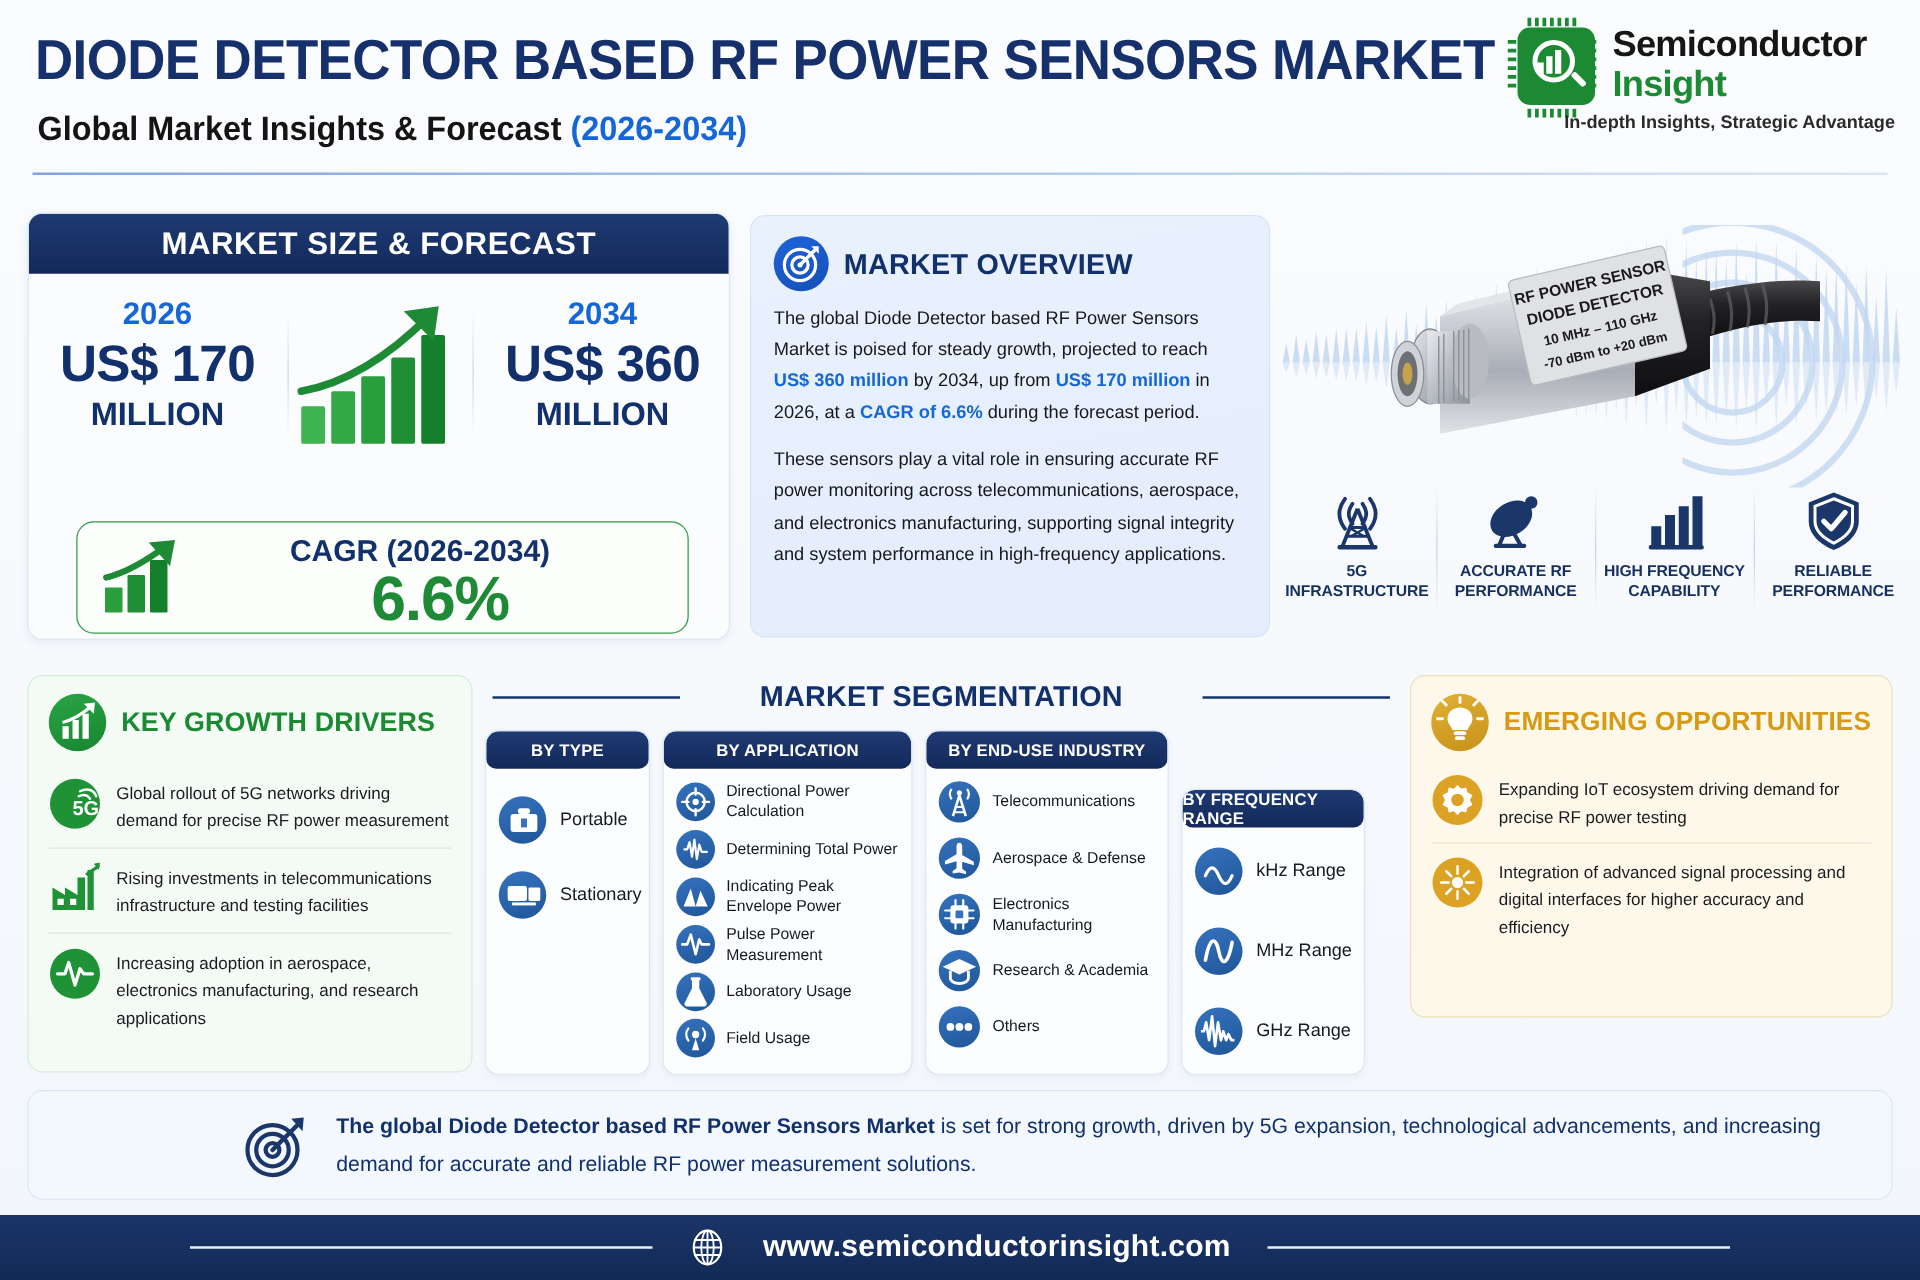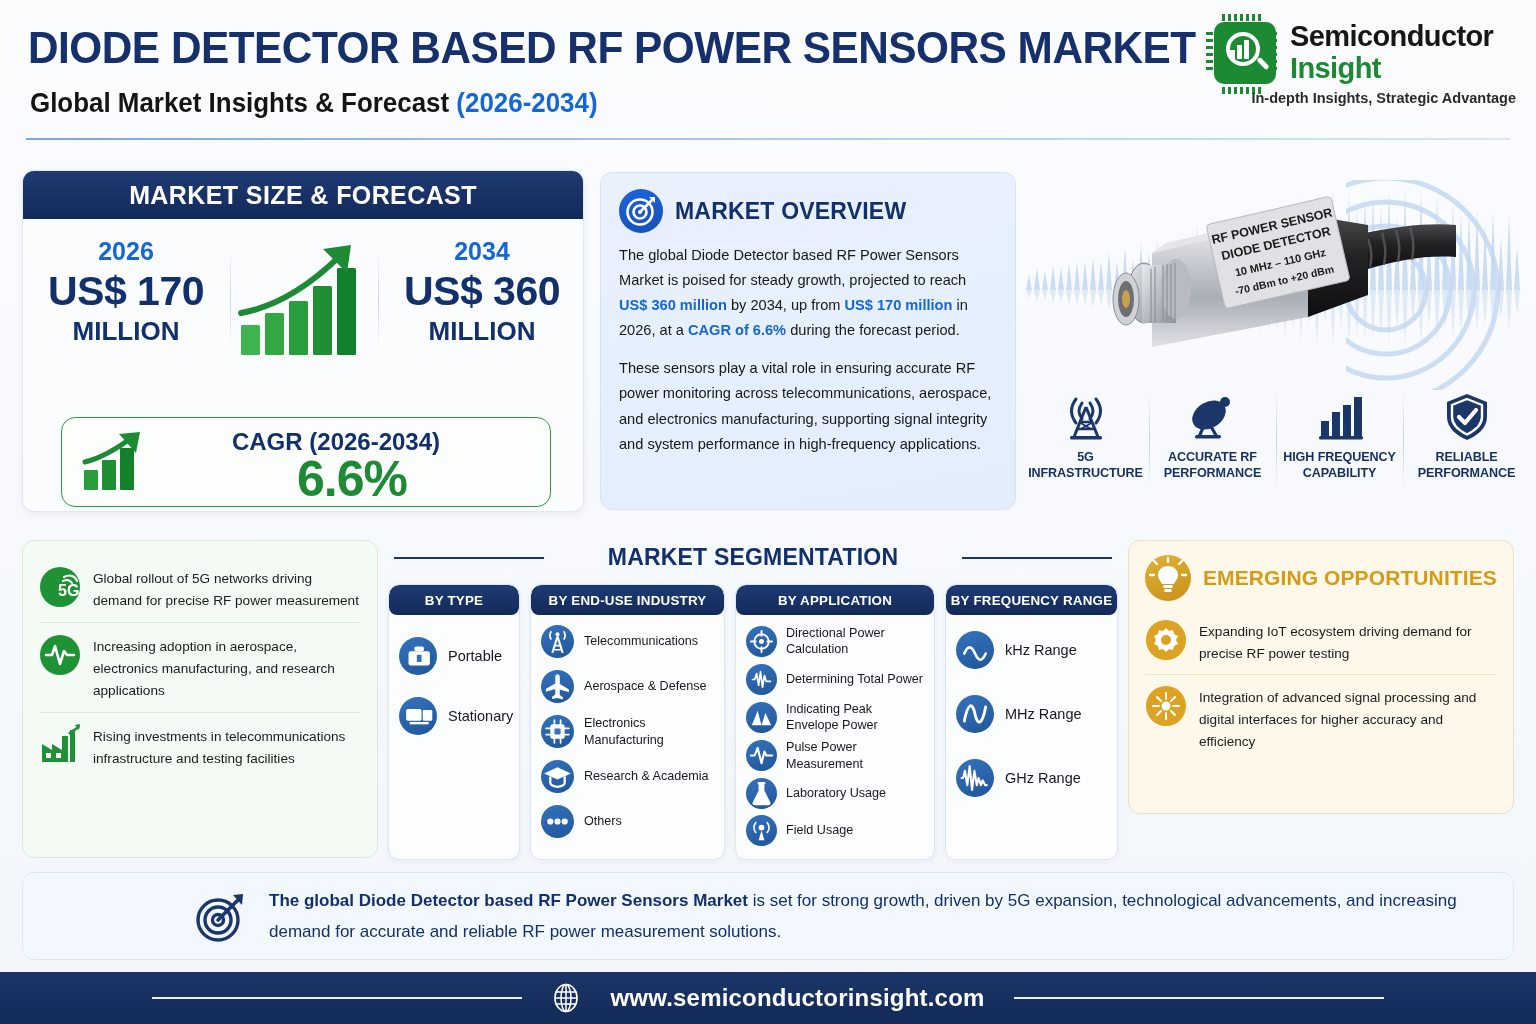--- a/index.html
+++ b/index.html
@@ -109,21 +109,21 @@
   .seg { position: absolute; left: 388px; top: 538px; width: 730px; height: 322px; }
   .seg-head { position: relative; height: 38px; display: flex; align-items: center; justify-content: center; }
   .seg-head span { font-size: 23px; font-weight: 800; color: #12306c; padding: 0 14px; letter-spacing: .2px;}
   .seg-head::before, .seg-head::after { content:""; position: absolute; top: 19px; height: 2px;
      background: #18356e; width: 150px; }
   .seg-head::before { left: 6px; } .seg-head::after { right: 6px; }
   .seg-cards { position: absolute; top: 46px; left: 0; width: 730px; height: 276px; display: flex; gap: 10px; }
   .seg-card { background: #fbfdff; border: 1px solid #dde7f3; border-radius: 11px;
      overflow: hidden; box-shadow: 0 2px 6px rgba(30,60,110,.05); }
   .seg-card.c1 { width: 132px; } .seg-card.c2 { width: 200px; }
-  .seg-card.c3 { width: 195px; } .seg-card.c4 { width: 173px; }
+  .seg-card.c3 { width: 195px; } .seg-card.c4 { width: 147px; margin-top: 47px; }
   .seg-card-head { height: 30px; background: linear-gradient(180deg,#1e3b73,#13295a);
      border-radius: 10px 10px 8px 8px; display:flex; align-items:center; justify-content:center; }
   .seg-card-head span { color: #fff; font-size: 13.4px; font-weight: 800; letter-spacing: .2px; }
   .seg-list { padding: 10px 8px 8px 10px; }
   .seg-li { display: flex; align-items: center; gap: 9px; margin-bottom: 6px; }
   .seg-bub { width: 31px; height: 31px; flex: 0 0 31px; border-radius: 50%;
      background: linear-gradient(160deg,#3572bd,#1f5699); position: relative; }
   .seg-li span.lbl { font-size: 12.6px; color: #17191c; line-height: 1.3; }
   .seg-card.c1 .seg-list { padding-top: 22px; }
   .seg-card.c1 .seg-li { margin-bottom: 22px; gap: 11px; }
@@ -535,58 +535,70 @@
         </svg>
       </div>
       <div class="feat-lbl">
         <div>RELIABLE</div>
         <div>PERFORMANCE</div>
       </div>
     </div>
   </div>
 
   <div class="kgd">
+    <div class="kgd-head">
+      <div class="kgd-ic">
+        <svg viewBox="0 0 46 46" width="46" height="46">
+          <rect x="11" y="26" width="5" height="10" fill="#fff"></rect>
+          <rect x="19" y="21" width="5" height="15" fill="#fff"></rect>
+          <rect x="27" y="16" width="5" height="20" fill="#fff"></rect>
+          <path d="M11 23 C 19 21, 27 16, 34 10" stroke="#fff" stroke-width="2.6" fill="none"></path>
+          <path d="M28 8 L37 7 L36 16 Z" fill="#fff"></path>
+        </svg>
+      </div>
+      <div class="kgd-title">KEY GROWTH DRIVERS</div>
+    </div>
 
     <div class="kgd-item">
       <div class="kgd-badge">
         <svg viewBox="0 0 42 42" width="42" height="42">
           <circle cx="21" cy="21" r="20" fill="#1f9235"></circle>
           <text x="19" y="30" font-family="Liberation Sans, sans-serif" font-size="16" font-weight="800" fill="#fff">5G</text>
           <g stroke="#fff" stroke-width="2" fill="none" stroke-linecap="round">
             <path d="M24 15 C 28 13, 31 14, 33 17"></path>
               <path d="M25 11 C 31 8, 36 10, 38 15"></path>
           </g>
         </svg>
       </div>
       <div class="kgd-txt">Global rollout of 5G networks driving demand for precise RF power measurement</div>
     </div>
 
     <div class="kgd-item">
       <div class="kgd-badge">
         <svg viewBox="0 0 42 42" width="42" height="42">
-          <circle cx="21" cy="21" r="20" fill="#1f9235"></circle>
-          <path d="M7 21 H13 L16 12 L21 30 L25 17 L28 21 H35" stroke="#fff" stroke-width="2.6" fill="none" stroke-linejoin="round" stroke-linecap="round"></path>
-        </svg>
-      </div>
-      <div class="kgd-txt">Increasing adoption in aerospace, electronics manufacturing, and research applications</div>
-    </div>
-
-    <div class="kgd-item">
-      <div class="kgd-badge">
-        <svg viewBox="0 0 42 42" width="42" height="42">
           <path d="M3 38 V20 L13 26 V20 L23 26 V12 H29 V38 Z" fill="#1f9235"></path>
           <rect x="31" y="6" width="5" height="32" fill="#1f9235"></rect>
           <path d="M30 10 C 34 5, 38 6, 40 2" stroke="#1f9235" stroke-width="2.5" fill="none"></path>
           <path d="M36 1 L41 0 L40 6 Z" fill="#1f9235"></path>
           <rect x="7" y="29" width="5" height="5" fill="#fff"></rect>
           <rect x="17" y="29" width="5" height="5" fill="#fff"></rect>
         </svg>
       </div>
       <div class="kgd-txt">Rising investments in telecommunications infrastructure and testing facilities</div>
     </div>
+
+    <div class="kgd-item">
+      <div class="kgd-badge">
+        <svg viewBox="0 0 42 42" width="42" height="42">
+          <circle cx="21" cy="21" r="20" fill="#1f9235"></circle>
+          <path d="M7 21 H13 L16 12 L21 30 L25 17 L28 21 H35" stroke="#fff" stroke-width="2.6" fill="none" stroke-linejoin="round" stroke-linecap="round"></path>
+        </svg>
+      </div>
+      <div class="kgd-txt">Increasing adoption in aerospace, electronics manufacturing, and research applications</div>
+    </div>
   </div>
 
   <div class="seg">
     <div class="seg-head">
       <span>MARKET SEGMENTATION</span>
     </div>
     <div class="seg-cards" id="seg-cards">
         <div class="seg-card c1">
           <div class="seg-card-head">
             <span>BY TYPE</span>
@@ -600,20 +612,68 @@
                 </svg></div>
               <span class="lbl">Portable</span>
             </div>
             <div class="seg-li">
               <div class="seg-bub"><svg viewBox="0 0 32 32" width="100%" height="100%">
                   <rect x="6" y="10" width="13" height="10" rx="1.5" fill="#fff"></rect>
                   <rect x="20" y="11" width="8" height="9" rx="1" fill="#fff"></rect>
                   <rect x="9" y="21" width="16" height="2" fill="#fff"></rect>
                 </svg></div>
               <span class="lbl">Stationary</span>
+            </div>
+          </div>
+        </div>
+        <div class="seg-card c2">
+          <div class="seg-card-head">
+            <span>BY APPLICATION</span>
+          </div>
+          <div class="seg-list">
+            <div class="seg-li">
+              <div class="seg-bub"><svg viewBox="0 0 32 32" width="100%" height="100%">
+                  <circle cx="16" cy="16" r="7.5" fill="none" stroke="#fff" stroke-width="2"></circle>
+                  <circle cx="16" cy="16" r="2.6" fill="#fff"></circle>
+                  <path d="M16 5v5M16 22v5M5 16h5M22 16h5" stroke="#fff" stroke-width="2" stroke-linecap="round"></path>
+                </svg></div>
+              <span class="lbl">Directional Power Calculation</span>
+            </div>
+            <div class="seg-li">
+              <div class="seg-bub"><svg viewBox="0 0 32 32" width="100%" height="100%">
+                  <path d="M6 16h3l2-6 2 12 2-14 2 16 2-12 2 6h5" stroke="#fff" stroke-width="1.8" fill="none" stroke-linejoin="round"></path>
+                </svg></div>
+              <span class="lbl">Determining Total Power</span>
+            </div>
+            <div class="seg-li">
+              <div class="seg-bub"><svg viewBox="0 0 32 32" width="100%" height="100%">
+                  <path d="M6 24 L12 9 L16 24 L20 11 L26 24 Z" fill="#fff"></path>
+                </svg></div>
+              <span class="lbl">Indicating Peak Envelope Power</span>
+            </div>
+            <div class="seg-li">
+              <div class="seg-bub"><svg viewBox="0 0 32 32" width="100%" height="100%">
+                  <path d="M5 16h4l3-8 4 16 3-12 2 4h6" stroke="#fff" stroke-width="2.2" fill="none" stroke-linejoin="round" stroke-linecap="round"></path>
+                </svg></div>
+              <span class="lbl">Pulse Power Measurement</span>
+            </div>
+            <div class="seg-li">
+              <div class="seg-bub"><svg viewBox="0 0 32 32" width="100%" height="100%">
+                  <path d="M13 6h6v7l6 12a2 2 0 0 1-2 3H9a2 2 0 0 1-2-3l6-12Z" fill="#fff"></path>
+                  <rect x="12" y="4" width="8" height="2.5" rx="1" fill="#fff"></rect>
+                </svg></div>
+              <span class="lbl">Laboratory Usage</span>
+            </div>
+            <div class="seg-li">
+              <div class="seg-bub"><svg viewBox="0 0 32 32" width="100%" height="100%">
+                  <circle cx="16" cy="13" r="3" fill="#fff"></circle>
+                  <path d="M16 16 L13 26h6Z" fill="#fff"></path>
+                  <path d="M10 8a8 8 0 0 0 0 10M22 8a8 8 0 0 1 0 10" stroke="#fff" stroke-width="1.8" fill="none" stroke-linecap="round"></path>
+                </svg></div>
+              <span class="lbl">Field Usage</span>
             </div>
           </div>
         </div>
         <div class="seg-card c3">
           <div class="seg-card-head">
             <span>BY END-USE INDUSTRY</span>
           </div>
           <div class="seg-list">
             <div class="seg-li">
               <div class="seg-bub"><svg viewBox="0 0 32 32" width="100%" height="100%">
@@ -647,68 +707,20 @@
                 </svg></div>
               <span class="lbl">Research &amp; Academia</span>
             </div>
             <div class="seg-li">
               <div class="seg-bub"><svg viewBox="0 0 32 32" width="100%" height="100%">
                   <circle cx="9" cy="16" r="3" fill="#fff"></circle>
                   <circle cx="16" cy="16" r="3" fill="#fff"></circle>
                   <circle cx="23" cy="16" r="3" fill="#fff"></circle>
                 </svg></div>
               <span class="lbl">Others</span>
-            </div>
-          </div>
-        </div>
-        <div class="seg-card c2">
-          <div class="seg-card-head">
-            <span>BY APPLICATION</span>
-          </div>
-          <div class="seg-list">
-            <div class="seg-li">
-              <div class="seg-bub"><svg viewBox="0 0 32 32" width="100%" height="100%">
-                  <circle cx="16" cy="16" r="7.5" fill="none" stroke="#fff" stroke-width="2"></circle>
-                  <circle cx="16" cy="16" r="2.6" fill="#fff"></circle>
-                  <path d="M16 5v5M16 22v5M5 16h5M22 16h5" stroke="#fff" stroke-width="2" stroke-linecap="round"></path>
-                </svg></div>
-              <span class="lbl">Directional Power Calculation</span>
-            </div>
-            <div class="seg-li">
-              <div class="seg-bub"><svg viewBox="0 0 32 32" width="100%" height="100%">
-                  <path d="M6 16h3l2-6 2 12 2-14 2 16 2-12 2 6h5" stroke="#fff" stroke-width="1.8" fill="none" stroke-linejoin="round"></path>
-                </svg></div>
-              <span class="lbl">Determining Total Power</span>
-            </div>
-            <div class="seg-li">
-              <div class="seg-bub"><svg viewBox="0 0 32 32" width="100%" height="100%">
-                  <path d="M6 24 L12 9 L16 24 L20 11 L26 24 Z" fill="#fff"></path>
-                </svg></div>
-              <span class="lbl">Indicating Peak Envelope Power</span>
-            </div>
-            <div class="seg-li">
-              <div class="seg-bub"><svg viewBox="0 0 32 32" width="100%" height="100%">
-                  <path d="M5 16h4l3-8 4 16 3-12 2 4h6" stroke="#fff" stroke-width="2.2" fill="none" stroke-linejoin="round" stroke-linecap="round"></path>
-                </svg></div>
-              <span class="lbl">Pulse Power Measurement</span>
-            </div>
-            <div class="seg-li">
-              <div class="seg-bub"><svg viewBox="0 0 32 32" width="100%" height="100%">
-                  <path d="M13 6h6v7l6 12a2 2 0 0 1-2 3H9a2 2 0 0 1-2-3l6-12Z" fill="#fff"></path>
-                  <rect x="12" y="4" width="8" height="2.5" rx="1" fill="#fff"></rect>
-                </svg></div>
-              <span class="lbl">Laboratory Usage</span>
-            </div>
-            <div class="seg-li">
-              <div class="seg-bub"><svg viewBox="0 0 32 32" width="100%" height="100%">
-                  <circle cx="16" cy="13" r="3" fill="#fff"></circle>
-                  <path d="M16 16 L13 26h6Z" fill="#fff"></path>
-                  <path d="M10 8a8 8 0 0 0 0 10M22 8a8 8 0 0 1 0 10" stroke="#fff" stroke-width="1.8" fill="none" stroke-linecap="round"></path>
-                </svg></div>
-              <span class="lbl">Field Usage</span>
             </div>
           </div>
         </div>
         <div class="seg-card c4">
           <div class="seg-card-head">
             <span>BY FREQUENCY RANGE</span>
           </div>
           <div class="seg-list">
             <div class="seg-li">
               <div class="seg-bub"><svg viewBox="0 0 32 32" width="100%" height="100%">

